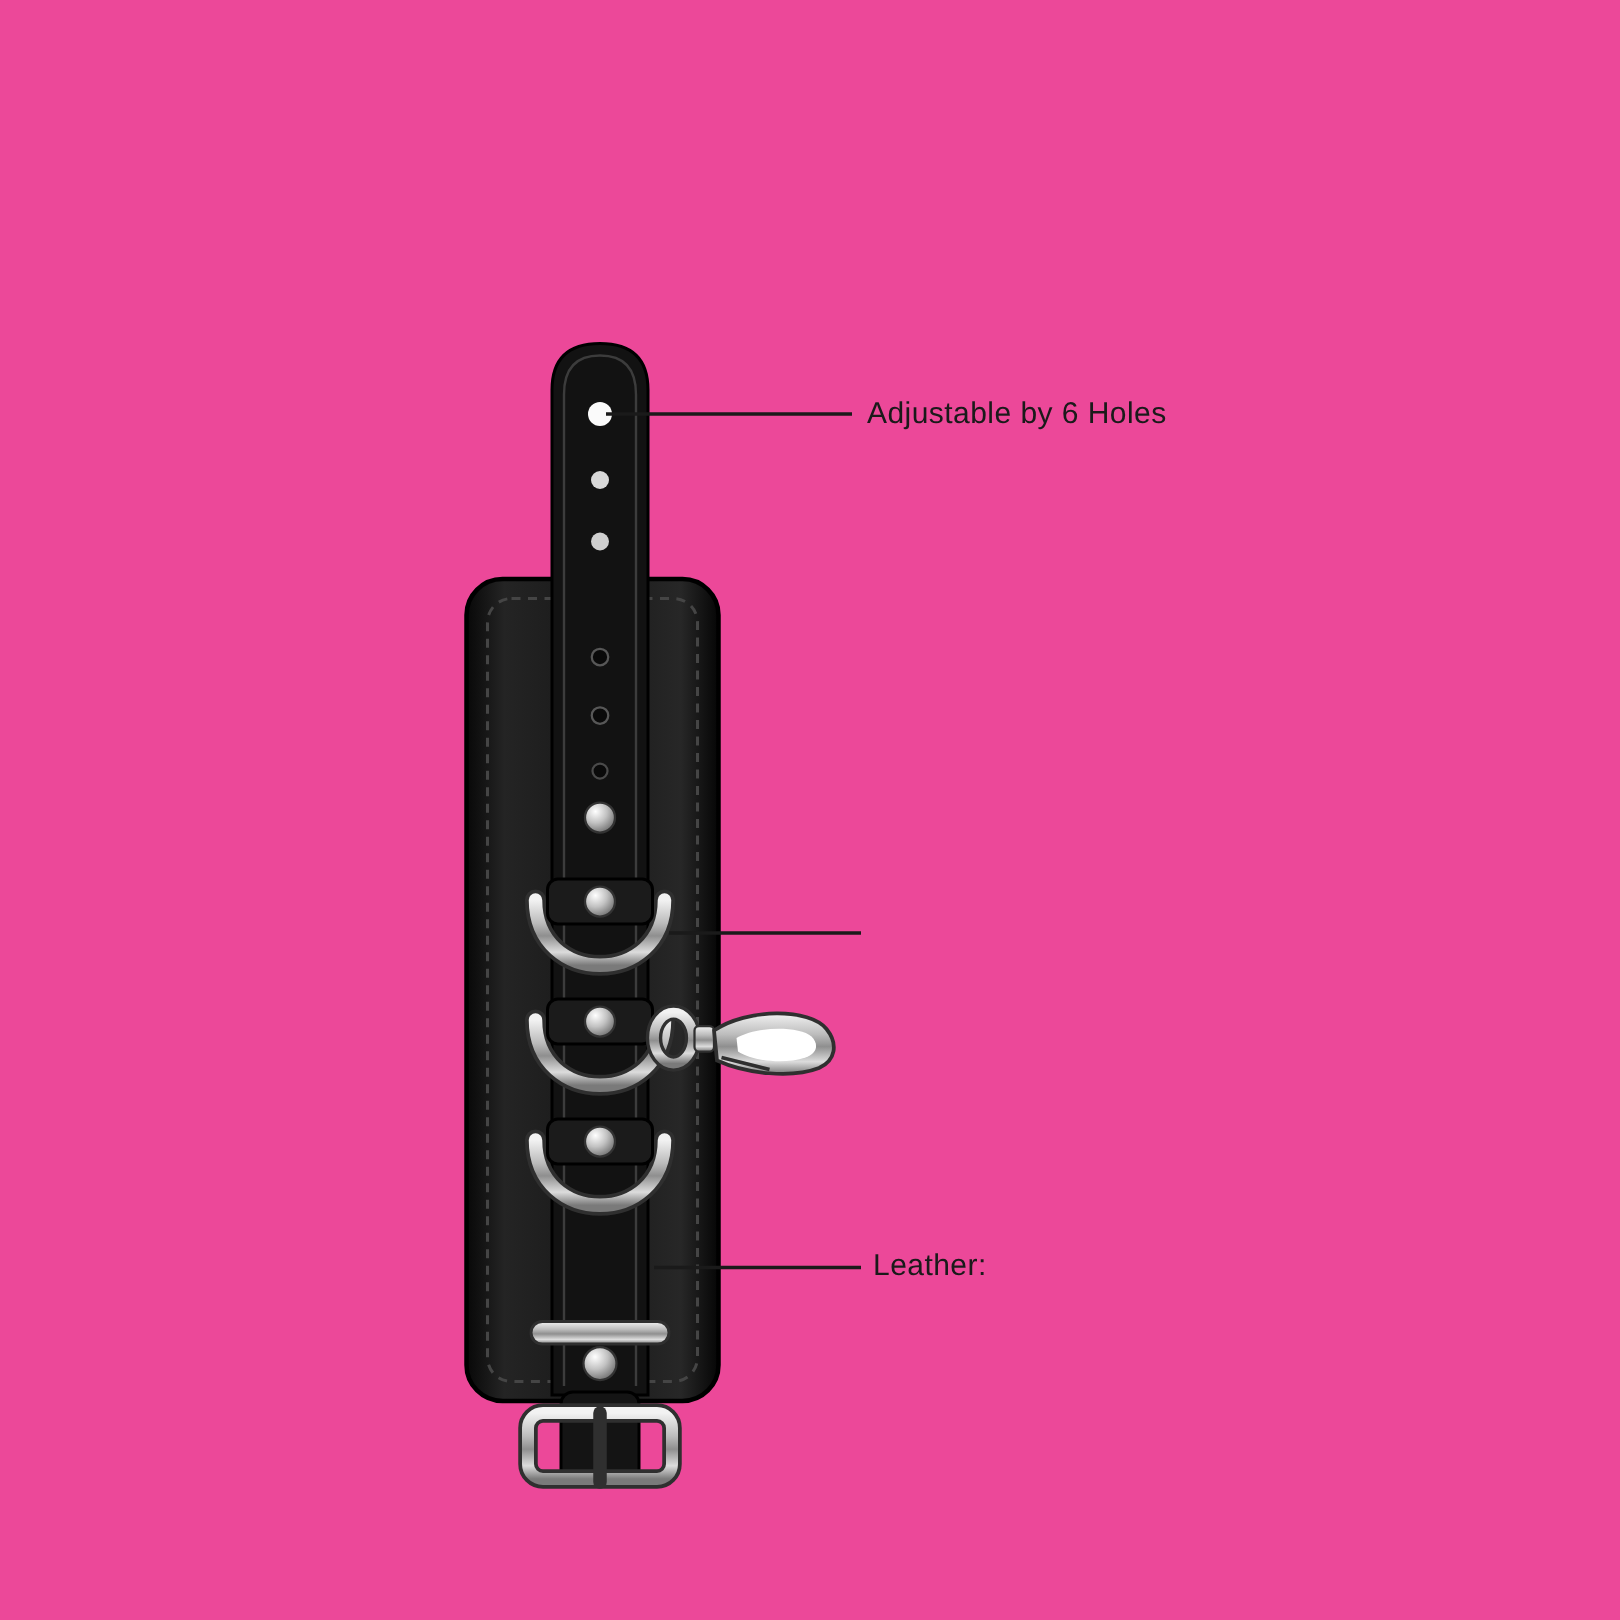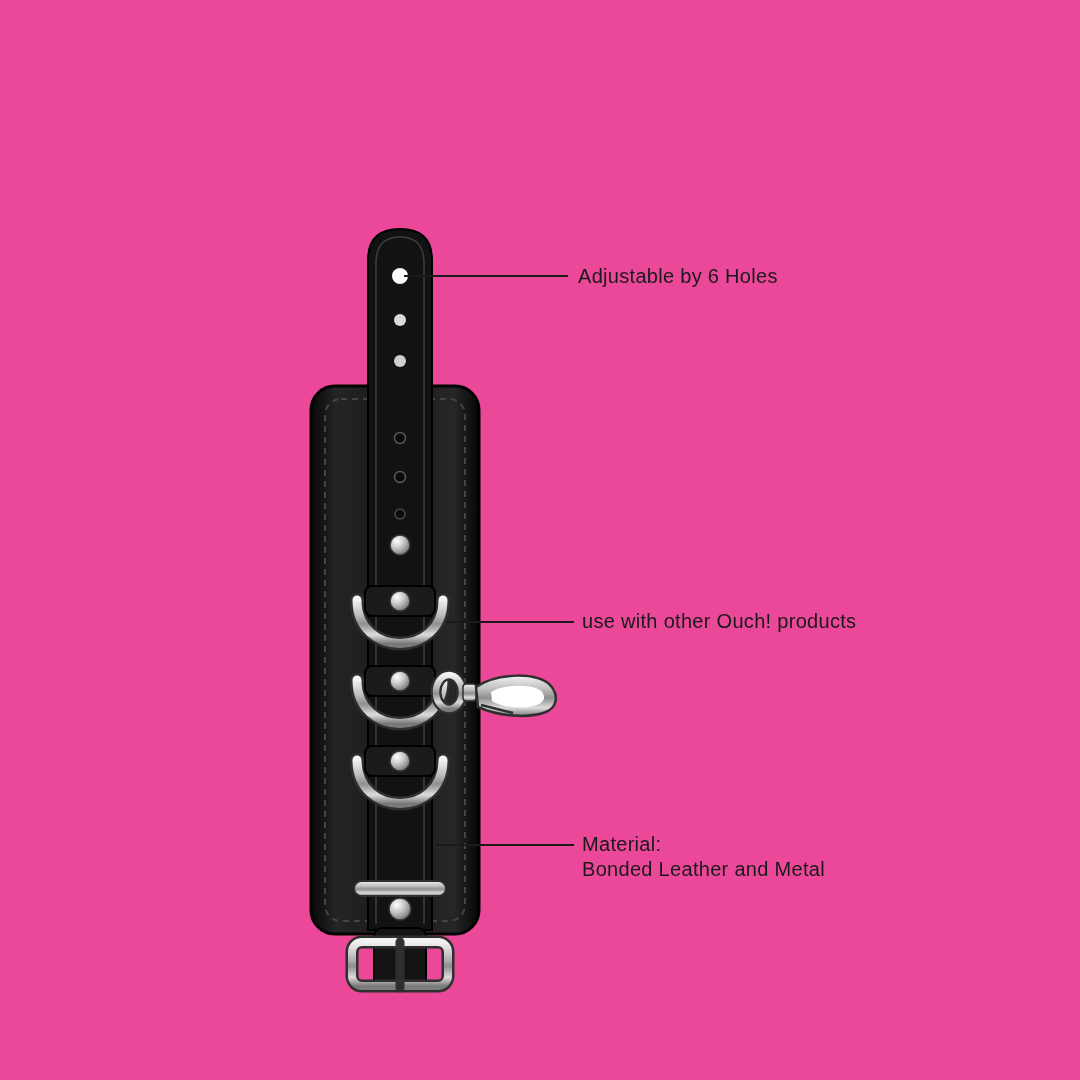--- a/index.html
+++ b/index.html
@@ -127,21 +127,19 @@
       <line x1="446" y1="622" x2="574" y2="622"></line>
       <line x1="436" y1="845" x2="574" y2="845"></line>
     </g>
   </svg>
 
   <div class="label" style="left:578px; top:264px">
     <div>Adjustable by 6 Holes</div>
   </div>
 
   <div class="label" style="left:582px; top:609px">
-    <div>use with other Ouch! products</div>
   </div>
 
   <div class="label" style="left:582px; top:832px">
-    <div>Material:</div>
-    <div>Bonded Leather and Metal</div>
+    <div>Leather:</div>
   </div>
 
 </div>
 
 </body></html>

